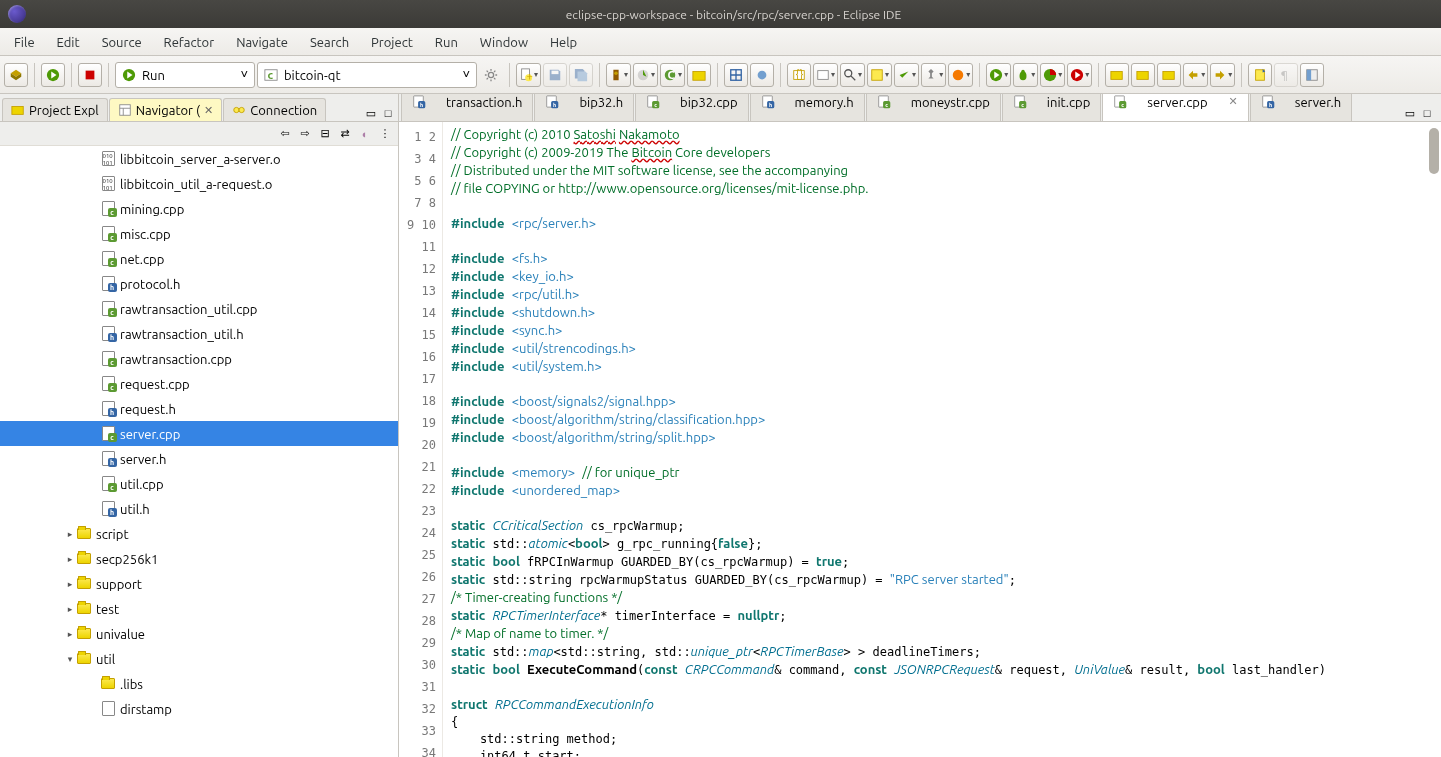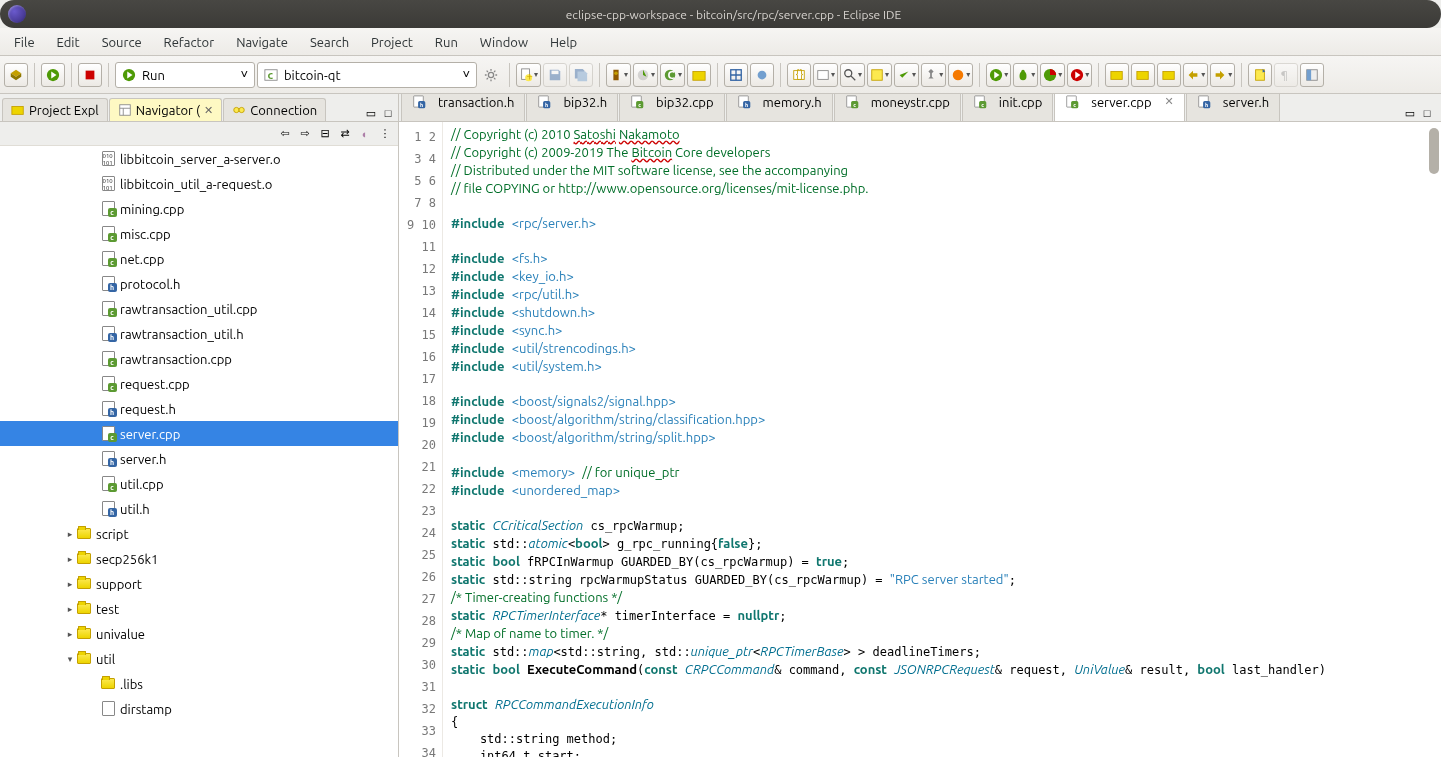--- a/index.html
+++ b/index.html
@@ -1,19 +1,19 @@
 <!DOCTYPE html>
 <html><head>
 <meta charset="utf-8">
 <style>
 * { margin: 0; padding: 0; box-sizing: border-box; font-family: "Ubuntu", "Cantarell", sans-serif; font-size: 13px; }
 body { background: #eeeeec; display: flex; flex-direction: column; height: 757px; width: 1441px; overflow: hidden; }
 
 
-.titlebar { height: 28px; background: linear-gradient(to bottom, #484743, #3b3a37); display: flex; align-items: center; padding: 0 8px; color: #d6d2ce; border-radius: 14px; }
+.titlebar { height: 28px; background: linear-gradient(to bottom, #484743, #3b3a37); display: flex; align-items: center; padding: 0 8px; color: #d6d2ce; }
 .titlebar .logo { width: 18px; height: 18px; border-radius: 50%; background: radial-gradient(circle at 35% 35%, #6a5acd 0%, #4b3d9a 60%, #2b2265 100%); margin-right: 8px; box-shadow: inset 1px 1px 2px rgba(255,255,255,.3); }
 .titlebar .title { flex: 1; text-align: center; font-size: 12px; }
 
 
 .menubar { height: 28px; background: linear-gradient(to bottom, #f6f5f3 0%, #edebe7 100%); border-bottom: 1px solid #c8c5bf; display: flex; align-items: center; padding: 0 6px; gap: 6px; }
 .menubar span { padding: 4px 8px; color: #2e3436; border-radius: 3px; cursor: default; }
 
 
 .toolbar { height: 38px; background: linear-gradient(to bottom, #f6f5f3 0%, #edebe7 100%); border-bottom: 1px solid #c8c5bf; display: flex; align-items: center; padding: 2px 4px; gap: 2px; }
 .tbtn { min-width: 24px; height: 24px; border: 1px solid #b4b0a8; background: linear-gradient(to bottom, #fff, #ece9e4); border-radius: 3px; display: inline-flex; align-items: center; justify-content: center; font-size: 11px; cursor: default; padding: 0 2px; }
@@ -53,21 +53,21 @@
 .folder::before { content: ""; position: absolute; top: -3px; left: 0; width: 6px; height: 3px; background: #edd400; border: 1px solid #c4a000; border-bottom: none; border-radius: 1px 1px 0 0; }
 .filec { width: 13px; height: 15px; background: #fff; border: 1px solid #888; border-radius: 1px; position: relative; display: inline-block; }
 .filec::after { content: "c"; position: absolute; bottom: -2px; right: -3px; width: 9px; height: 9px; border-radius: 2px; background: #5c9a32; color: #fff; font-size: 7px; font-weight: bold; line-height: 9px; text-align: center; }
 .fileh { width: 13px; height: 15px; background: #fff; border: 1px solid #888; border-radius: 1px; position: relative; display: inline-block; }
 .fileh::after { content: "h"; position: absolute; bottom: -2px; right: -3px; width: 9px; height: 9px; border-radius: 2px; background: #3465a4; color: #fff; font-size: 7px; font-weight: bold; line-height: 9px; text-align: center; }
 .fileo { width: 13px; height: 15px; background: #fff; border: 1px solid #888; border-radius: 1px; position: relative; display: inline-block; font-size: 6px; line-height: 7px; overflow: hidden; color: #222; }
 
 
 .right { flex: 1; display: flex; flex-direction: column; background: #fff; }
 .editortabs { height: 28px; display: flex; align-items: flex-end; border-bottom: 1px solid #c8c5bf; background: #eeeeec; padding: 0 2px; }
-.etab { padding: 12px 10px; border: 1px solid #c8c5bf; border-bottom: none; background: #e6e4df; border-radius: 3px 3px 0 0; margin-right: 1px; font-size: 12px; display: flex; align-items: center; gap: 13px; cursor: default; }
+.etab { padding: 12px 10px; border: 1px solid #c8c5bf; border-bottom: none; background: #e6e4df; border-radius: 3px 3px 0 0; margin-right: 1px; font-size: 12px; display: flex; align-items: center; gap: 21px; cursor: default; }
 .etab.active { background: #fff; position: relative; z-index: 2; }
 .etab .close { font-size: 11px; color: #888; }
 .editortabs .right-ctrls { margin-left: auto; display: flex; gap: 1px; padding-right: 4px; }
 .editortabs .right-ctrls span { width: 16px; height: 16px; display: inline-flex; align-items: center; justify-content: center; font-size: 11px; cursor: default; }
 
 .editor { flex: 1; display: flex; overflow: hidden; position: relative; }
 .gutter { width: 44px; background: #fff; border-right: 1px solid #ece9e4; text-align: right; padding: 4px 6px 4px 2px; font-family: "Monospace", monospace; font-size: 12px; color: #787878; line-height: 22px; }
 .code { flex: 1; padding: 4px 8px; font-family: "Monospace", "DejaVu Sans Mono", monospace; font-size: 12px; line-height: 17px; white-space: pre; color: #000; overflow: auto; }
 .scroll-thumb { position: absolute; right: 2px; top: 6px; width: 10px; height: 46px; background: #b4b0a8; border-radius: 5px; }
 

